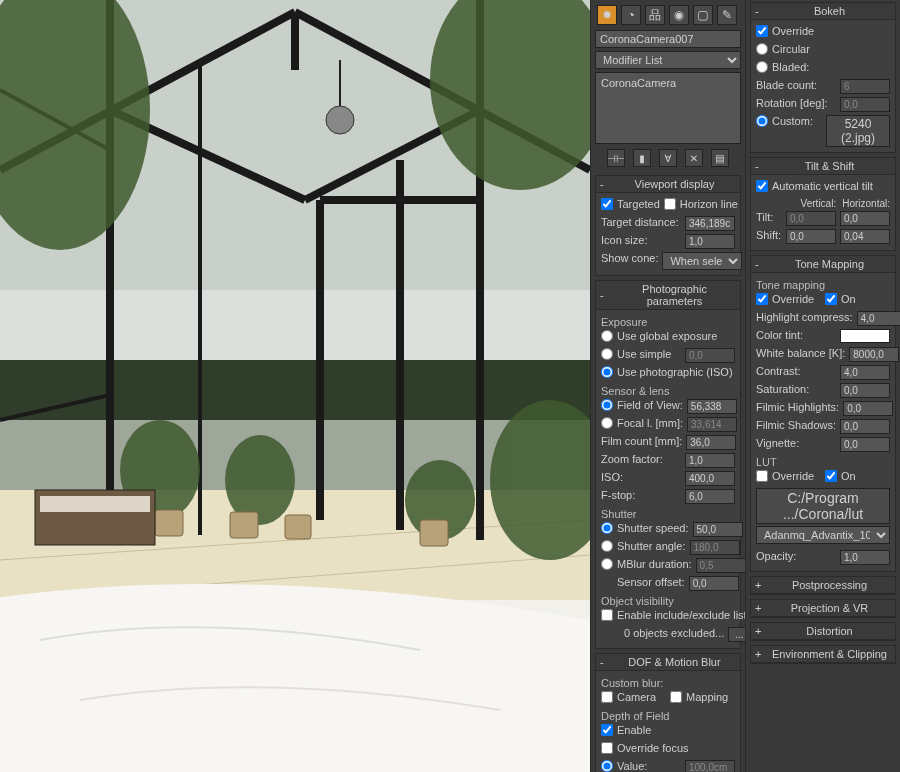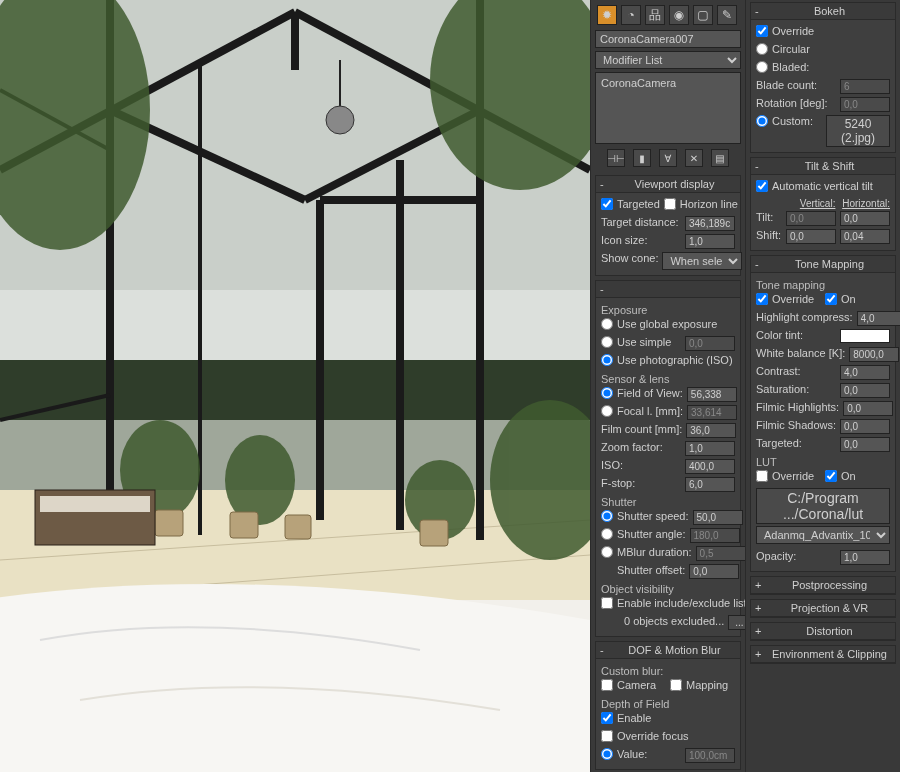--- a/index.html
+++ b/index.html
@@ -26,21 +26,21 @@
 .row label { flex: 1; white-space: nowrap; }
 .chk { width: 12px; height: 12px; }
 .radio { width: 12px; height: 12px; }
 .spinner { width: 50px; background: #555; border: 1px solid #222; color: #cfcfcf; padding: 1px 3px; font-size: 10px; text-align:left; }
 .spinner.dis { background: #4a4a4a; color: #888; }
 .swatch { width: 50px; height: 14px; background: #fff; border: 1px solid #222; }
 .subhdr { color: #bdbdbd; margin: 3px 0 1px; }
 .small-btn { background:#4a4a4a; border:1px solid #222; color:#cfcfcf; padding:1px 6px; font-size:10px; cursor:pointer; }
 .col-split { display:flex; gap:6px; }
 .col-split > div { flex:1; }
-.col-head { text-align:center; font-size:10px;text-decoration:underline; }
+.col-head { text-align:right; font-size:10px; }
 </style>
 </head>
 <body>
 
 <div class="viewport">
   <svg width="590" height="772">
 
     <rect x="0" y="0" width="590" height="290" fill="#c9cfc9"></rect>
     <rect x="0" y="290" width="590" height="70" fill="#dce0dc"></rect>
     <rect x="0" y="360" width="590" height="60" fill="#2f3d2a"></rect>
@@ -150,20 +150,21 @@
             <label>Show cone:</label>
             <select class="dropdown" style="width:80px"><option>When selected</option></select>
           </div>
       </div>
     </div>
 
     
     <div class="rollout">
       <div class="rollout-hdr">
           <span class="toggle">-</span>
+          <span class="title">Photographic parameters</span>
         </div>
       <div class="rollout-body">
         <div class="subhdr">Exposure</div>
         <div class="row">
             <input type="radio" class="radio" style="">
             <label>Use global exposure</label>
           </div>
         <div class="row">
             <input type="radio" class="radio" style="">
             <label>Use simple</label>
@@ -210,21 +211,21 @@
             <input type="radio" class="radio" style="">
             <label>Shutter angle:</label>
             <input class="spinner dis" value="180,0" style="">
           </div>
         <div class="row">
             <input type="radio" class="radio" style="">
             <label>MBlur duration:</label>
             <input class="spinner dis" value="0,5" style="">
           </div>
         <div class="row">
-            <label style="margin-left:16px">Shutter offset:</label>
+            <label style="margin-left:16px">Sensor offset:</label>
             <input class="spinner" value="0,0" style="">
           </div>
         <div class="subhdr">Object visibility</div>
         <div class="row">
             <input type="checkbox" class="chk" style="">
             <label>Enable include/exclude list</label>
           </div>
         <div class="row">
             <label style="margin-left:23px">0 objects excluded...</label>
             <button class="small-btn">...</button>
@@ -364,21 +365,21 @@
           </div>
         <div class="row">
             <label>Filmic Highlights:</label>
             <input class="spinner" value="0,0" style="">
           </div>
         <div class="row">
             <label>Filmic Shadows:</label>
             <input class="spinner" value="0,0" style="">
           </div>
         <div class="row">
-            <label>Targeted:</label>
+            <label>Vignette:</label>
             <input class="spinner" value="0,0" style="">
           </div>
         <div class="subhdr">LUT</div>
         <div class="row">
           <input type="checkbox" class="chk" style="">
             <label>Override</label>
           <input type="checkbox" class="chk" checked="" style="">
             <label>On</label>
         </div>
         <div class="row">

